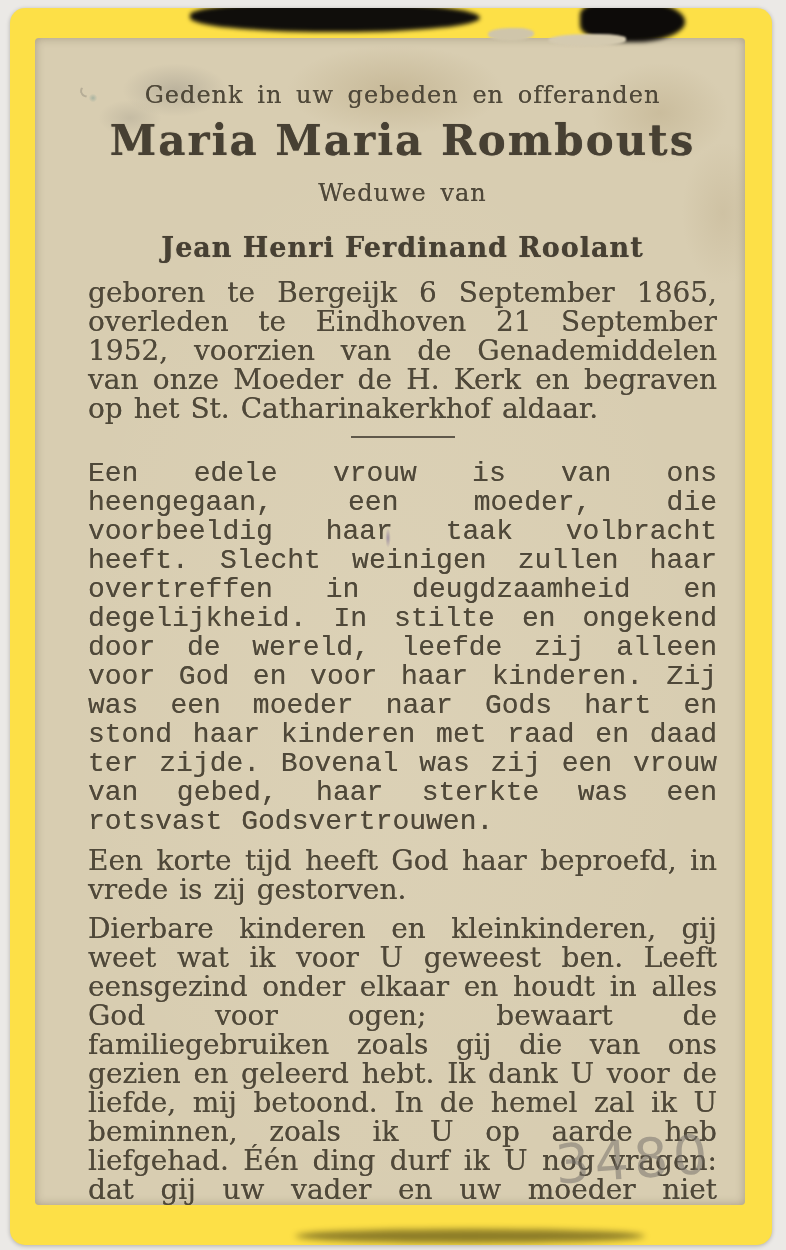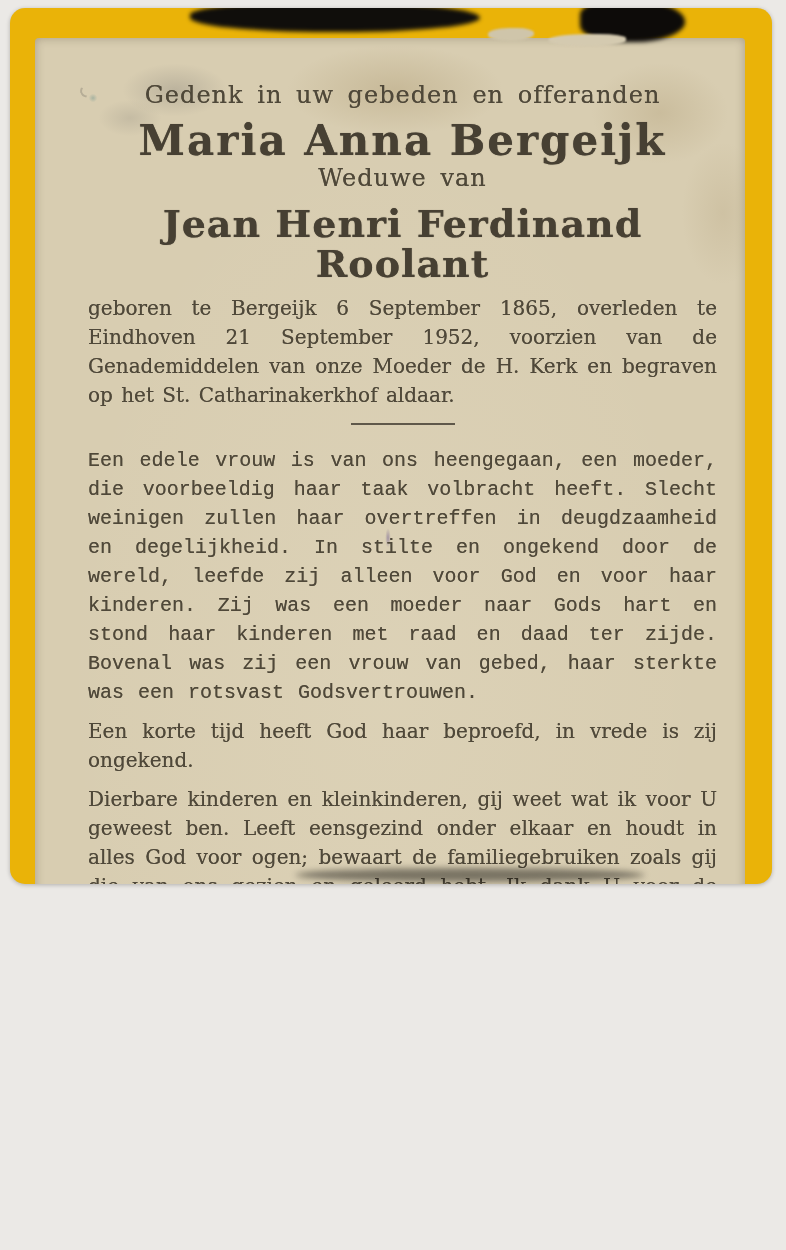--- a/index.html
+++ b/index.html
@@ -5,22 +5,22 @@
   * { margin: 0; padding: 0; box-sizing: border-box; }
   html, body {
     width: 786px; height: 1250px;
     font-family: "DejaVu Serif", serif;
   }
   body { background: #ebe9e6; position: relative; overflow: hidden; }
 
   
   .card {
     position: absolute; left: 10px; top: 8px;
-    width: 762px; height: 876px;
-    background: #eab308;
+    width: 762px; height: 1237px;
+    background: #fde047;
     border-radius: 15px;
     padding: 30px 27px 44px 25px;
     overflow: hidden;
     box-shadow: 0 1px 4px rgba(0,0,0,0.25);
   }
   
   .smudge { position: absolute; pointer-events: none; }
   .smudge-top-1 { left: 180px; top: -6px; width: 290px; height: 30px;
     background: #100e0b; border-radius: 45% 55% 50% 50%; filter: blur(2px); }
   .smudge-top-2 { left: 570px; top: -8px; width: 105px; height: 42px;
@@ -72,29 +72,29 @@
     text-align: center; font-size: 24px; line-height: 29px;
     word-spacing: 5px; letter-spacing: 1px;
     text-shadow: 0 0 0.6px rgba(79,72,57,0.8);
   }
   .name {
     margin-top: 7px; text-align: center;
     font-size: 42px; line-height: 47px; font-weight: bold;
     letter-spacing: 2px; color: #474033;
     text-shadow: 0 0 0.7px rgba(71,64,51,0.8);
   }
-  .relation { margin-top: 0; }
+  .relation { margin-top: 15px; }
   .spouse {
-    margin-top: 11px; text-align: center;
-    font-size: 38px; line-height: 40px; font-weight: bold;
+    margin-top: 20px; text-align: center;
+    font-size: 27px; line-height: 40px; font-weight: bold;
     letter-spacing: 1px; color: #474033;
     text-shadow: 0 0 0.7px rgba(71,64,51,0.8);
   }
   .body-text {
-    font-size: 20px; line-height: 29px;
+    font-size: 28px; line-height: 29px;
     text-align: justify; word-spacing: 2px;
     text-shadow: 0 0 0.6px rgba(79,72,57,0.75);
     hyphens: none;
   }
   .dates { margin-top: 10px; }
   .divider {
     width: 104px; margin: 13px auto 0 auto;
     border-top: 2px solid #5f584a;
   }
   .para-first { margin-top: 21px; font-family: Liberation Mono, monospace; }
@@ -115,32 +115,32 @@
 </head>
 <body>
 
 <div class="card">
   <div class="paper">
     <div class="scribble"></div>
 
     <div class="content">
       <p class="intro">Gedenk in uw gebeden en offeranden</p>
 
-      <h1 class="name">Maria Anna Bergeijk</h1>
+      <h1 class="name">Maria Maria Rombouts</h1>
 
       <p class="intro relation">Weduwe van</p>
 
       <h2 class="spouse">Jean Henri Ferdinand Roolant</h2>
 
       <p class="body-text dates">geboren te Bergeijk 6 September 1865, overleden te Eindhoven 21 September 1952, voorzien van de Genademiddelen van onze Moeder de H. Kerk en begraven op het St. Catharinakerkhof aldaar.</p>
 
       <div class="divider"></div>
 
       <p class="body-text para-first">Een edele vrouw is van ons heengegaan, een moeder, die voorbeeldig haar taak volbracht heeft. Slecht weinigen zullen haar overtreffen in deugdzaamheid en degelijkheid. In stilte en ongekend door de wereld, leefde zij alleen voor God en voor haar kinderen. Zij was een moeder naar Gods hart en stond haar kinderen met raad en daad ter zijde. Bovenal was zij een vrouw van gebed, haar sterkte was een rotsvast Godsvertrouwen.</p>
-      <p class="body-text para">Een korte tijd heeft God haar beproefd, in vrede is zij ongekend.</p>
+      <p class="body-text para">Een korte tijd heeft God haar beproefd, in vrede is zij gestorven.</p>
       <p class="body-text para">Dierbare kinderen en kleinkinderen, gij weet wat ik voor U geweest ben. Leeft eensgezind onder elkaar en houdt in alles God voor ogen; bewaart de familiegebruiken zoals gij die van ons gezien en geleerd hebt. Ik dank U voor de liefde, mij betoond. In de hemel zal ik U beminnen, zoals ik U op aarde heb liefgehad. Één ding durf ik U nog vragen: dat gij uw vader en uw moeder niet vergeten zult, maar dat gij ons zult gedenken in uw gebed.</p>
 
       <p class="closing">Onze Vader. — Wees gegroet.</p>
 
     </div>
 
     <div class="pencil-number">3480</div>
   </div>
 
   <div class="smudge smudge-top-1"></div>

